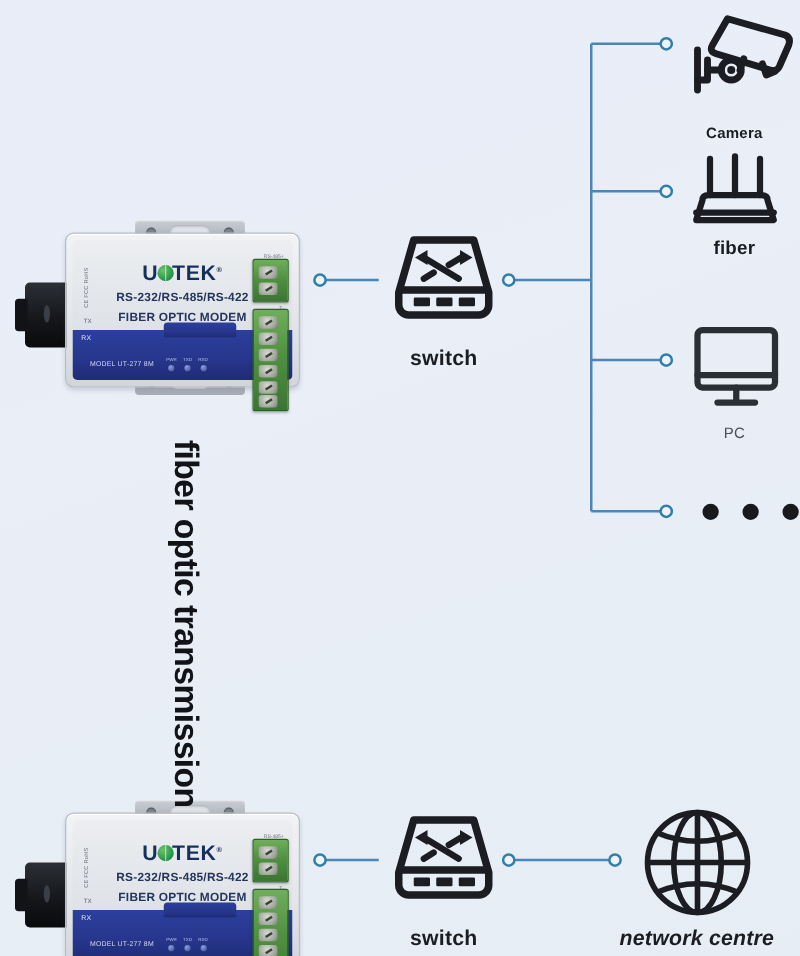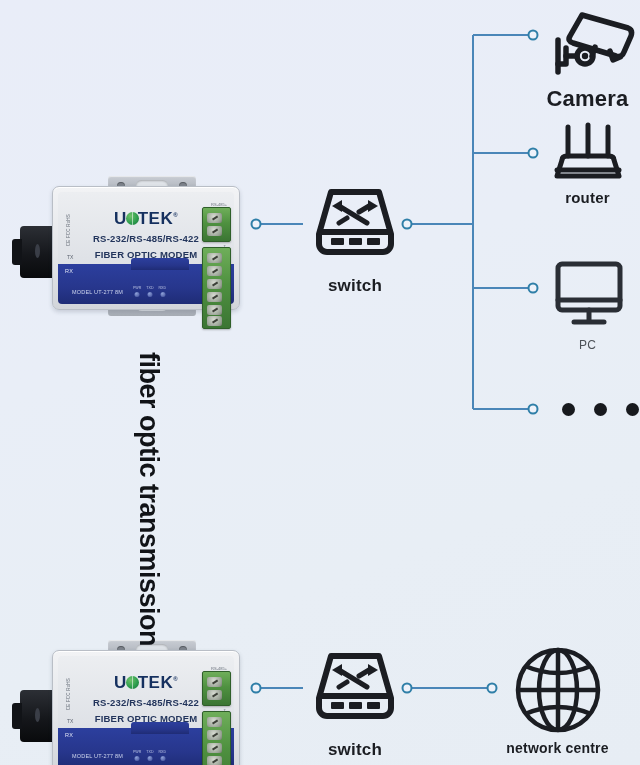--- a/index.html
+++ b/index.html
@@ -324,34 +324,34 @@
         <path d="M30 30 L42 9 L88 22 q5 2 3 8 L84 46 q-2 6 -8 4 L33 37 q-6 -2 -3 -7 Z"></path>
         <path d="M55 41 L52 50"></path>
         <path d="M70 45 l3 9 l7 -3"></path>
         <circle cx="45" cy="50" r="8"></circle>
         <path d="M37 50 H26"></path>
         <path d="M18 34 V66"></path>
         <path d="M26 42 V58 h-8"></path>
       </g>
       <circle cx="45" cy="50" r="3.2" fill="#1b1d22"></circle>
     </svg>
-    <div class="cap" style="font-size:22px;margin-top:0px;">Camera</div>
+    <div class="cap" style="font-size:12px;margin-top:12px;">Camera</div>
   </div>
 
   <div class="node" style="left:535px;top:122px;width:105px;">
     <svg width="96" height="62" viewBox="0 0 96 62">
       <g fill="none" stroke="#1b1d22" stroke-width="5" stroke-linecap="round" stroke-linejoin="round">
         <path d="M28 5 V34"></path>
         <path d="M48 3 V34"></path>
         <path d="M68 5 V34"></path>
         <path d="M22 38 q0 -4 5 -4 H69 q5 0 5 4 L79 54 H17 Z"></path>
         <path d="M17 48 H79"></path>
       </g>
     </svg>
-    <div class="cap" style="font-size:15px;margin-top:1px;">router</div>
+    <div class="cap" style="font-size:15px;margin-top:1px;">fiber</div>
   </div>
 
   <div class="node" style="left:535px;top:258px;width:105px;">
     <svg width="96" height="74" viewBox="0 0 96 74">
       <g fill="none" stroke="#2a2e35" stroke-width="5" stroke-linecap="round" stroke-linejoin="round">
         <rect x="18" y="6" width="62" height="46" rx="4"></rect>
         <path d="M18 42 H80"></path>
         <path d="M49 52 V63"></path>
         <path d="M34 64 H64"></path>
       </g>
@@ -369,16 +369,16 @@
     <svg width="100" height="94" viewBox="0 0 100 94">
       <g fill="none" stroke="#1b1d22" stroke-width="4.5">
         <circle cx="50" cy="46" r="40"></circle>
         <ellipse cx="50" cy="46" rx="19" ry="40"></ellipse>
         <path d="M10 46 H90"></path>
         <path d="M17 22 q33 14 66 0"></path>
         <path d="M17 70 q33 -14 66 0"></path>
         <path d="M50 6 V86"></path>
       </g>
     </svg>
-    <div class="cap" style="font-size:14px;margin-top:-2px;">network centre</div>
+    <div class="cap" style="font-size:17px;margin-top:-2px;font-style:italic;">network centre</div>
   </div>
 
 </div>
 
 </body></html>

